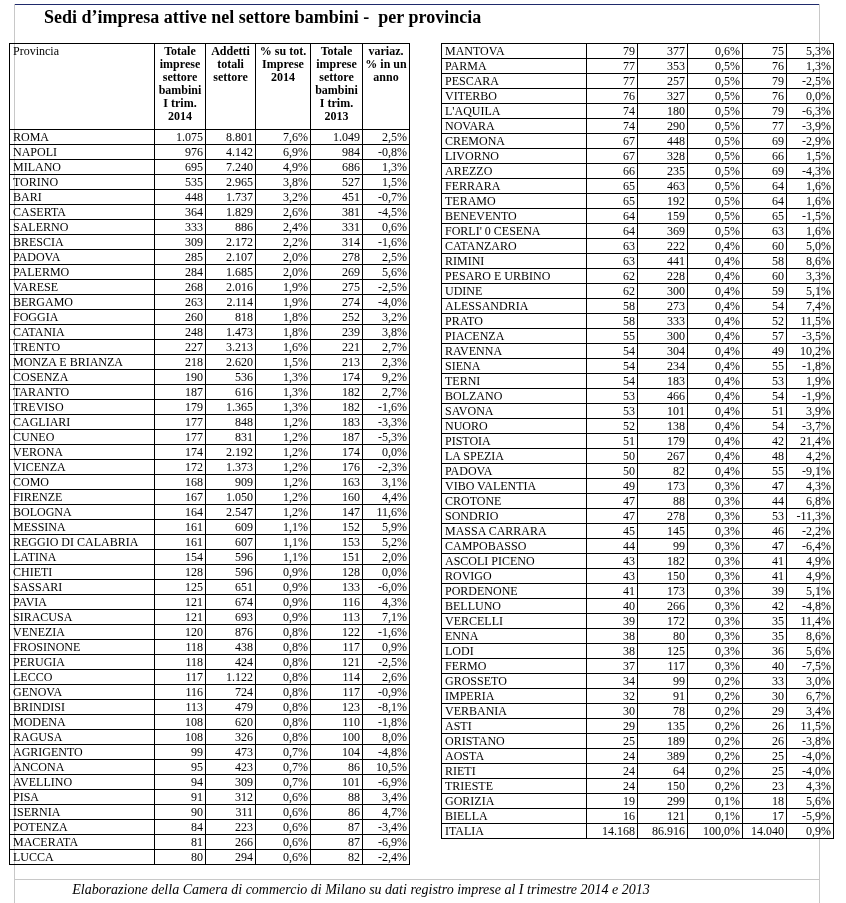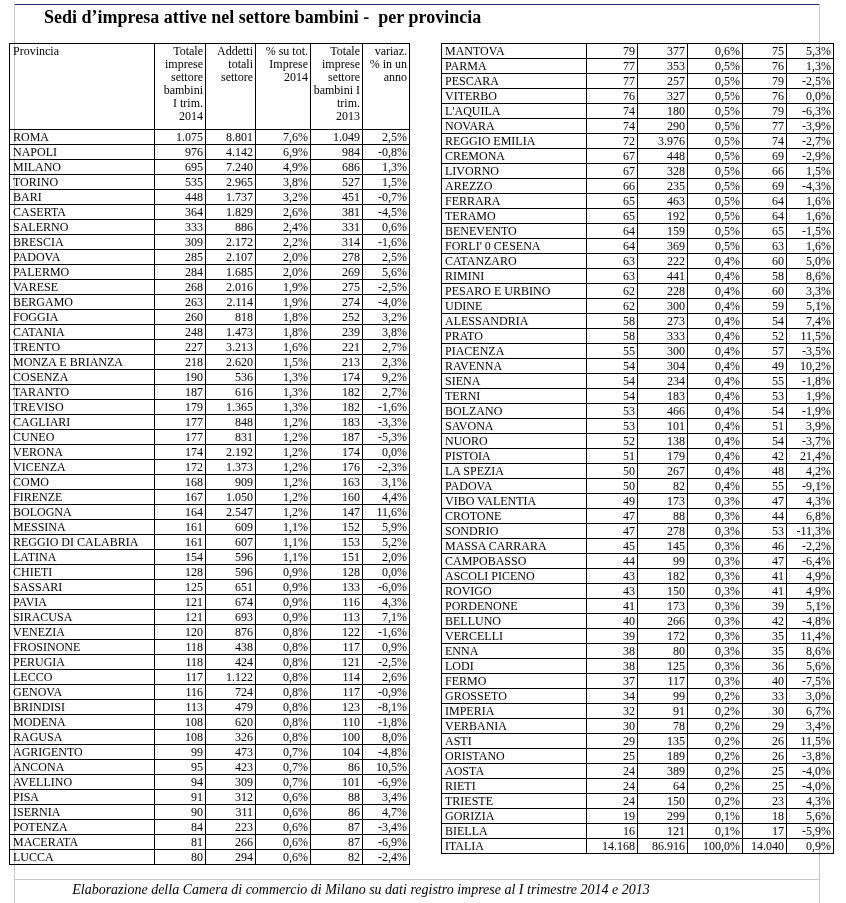--- a/index.html
+++ b/index.html
@@ -20,21 +20,21 @@
   }
   table.data td, table.data th {
     border: 1px solid #000; padding: 0 2px; height: 14px;
     white-space: nowrap; overflow: hidden;
   }
   table.data td.name { text-align: left; padding-left: 3px; }
   table.data td.num { text-align: right; }
   #left-table { left: 9px; top: 43px; width: 400px; }
   #right-table { left: 441px; top: 43px; width: 392px; }
   #left-table thead th {
-    font-weight: normal; text-align: right; vertical-align: top; height: 84px;
+    font-weight: bold; text-align: center; vertical-align: top; height: 84px;
     white-space: normal; line-height: 13px; padding-top: 1px;
   }
   #left-table thead th.hdr-prov { text-align: left; font-weight: normal; padding-left: 3px; }
   .footer {
     position: absolute; left: 0; width: 722px; top: 882px; text-align: center;
     font-style: italic; font-size: 14px;
   }
   .footer-rule { position: absolute; left: 14px; top: 879px; width: 806px; height: 1px; background: #c8c8c8; }
 </style>
 </head>
@@ -513,28 +513,20 @@
       </tr>
       <tr>
         <td class="name">NOVARA</td>
         <td class="num">74</td>
         <td class="num">290</td>
         <td class="num">0,5%</td>
         <td class="num">77</td>
         <td class="num">-3,9%</td>
       </tr>
       <tr>
-        <td class="name">REGGIO EMILIA</td>
-        <td class="num">72</td>
-        <td class="num">3.976</td>
-        <td class="num">0,5%</td>
-        <td class="num">74</td>
-        <td class="num">-2,7%</td>
-      </tr>
-      <tr>
         <td class="name">CREMONA</td>
         <td class="num">67</td>
         <td class="num">448</td>
         <td class="num">0,5%</td>
         <td class="num">69</td>
         <td class="num">-2,9%</td>
       </tr>
       <tr>
         <td class="name">LIVORNO</td>
         <td class="num">67</td>

